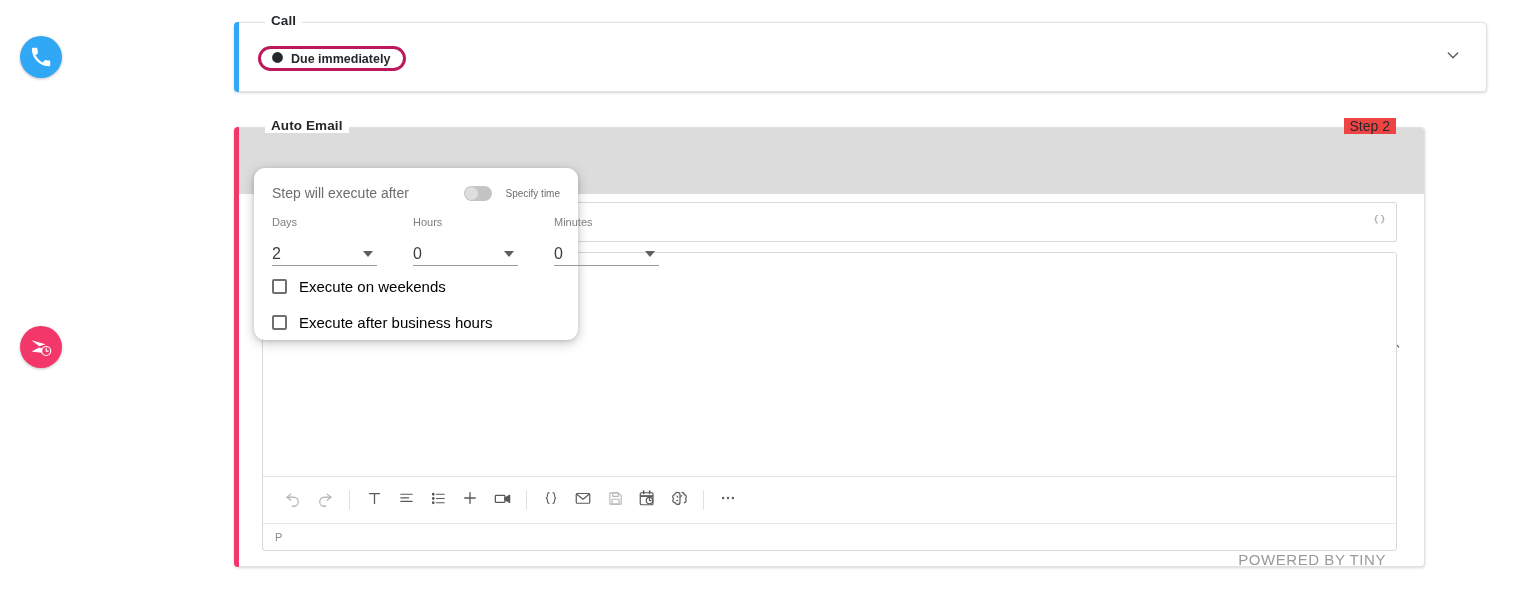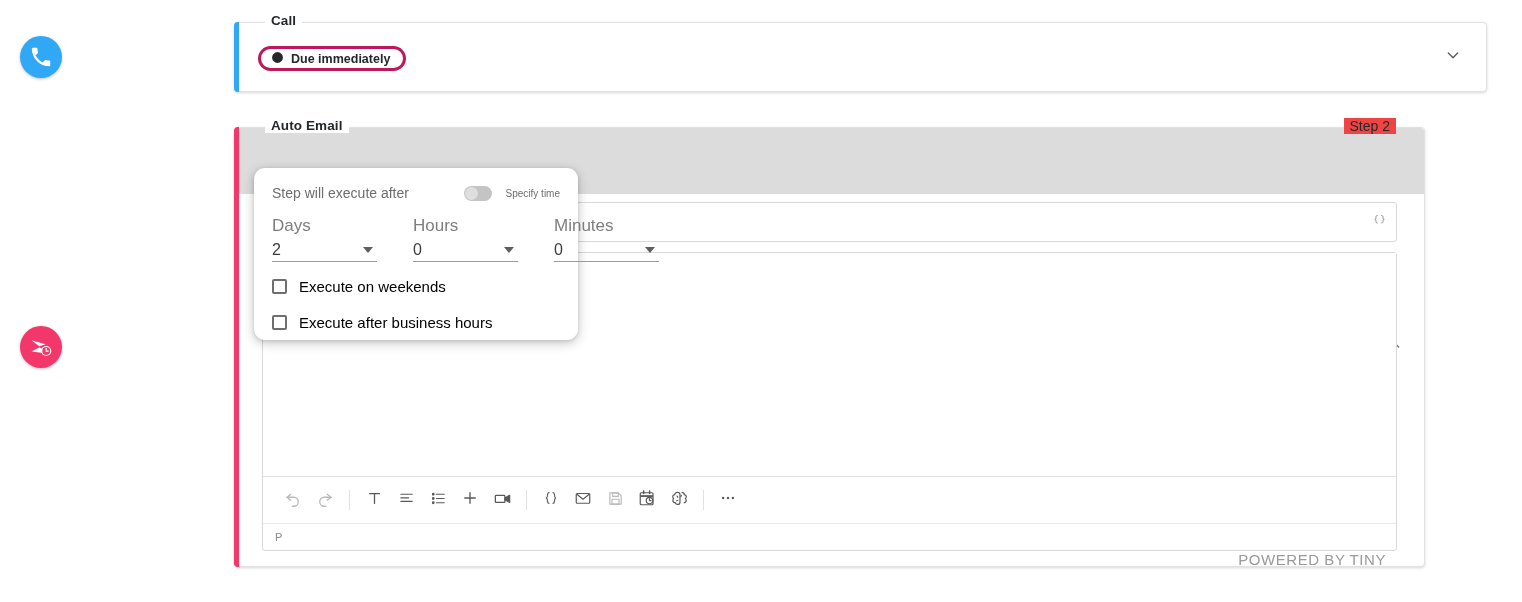--- a/index.html
+++ b/index.html
@@ -141,21 +141,21 @@
     position: relative; cursor: pointer;
   }
   .toggle .knob {
     position: absolute; left: 1px; top: 1px; width: 13px; height: 13px;
     border-radius: 50%; background: #dedede;
   }
   .toggle-label { font-size: 10px; color: #6d6d6d; }
 
   .selects { position: absolute; left: 18px; top: 48px; display: flex; gap: 36px; }
   .sel-field { width: 105px; }
-  .sel-label { font-size: 17px; color: #7e7e7e; margin-bottom: 2px; }
+  .sel-label { font-size: 11px; color: #7e7e7e; margin-bottom: 14px; }
   .sel-ctl {
     position: relative; height: 24px; border-bottom: 1px solid #9a9a9a;
     display: flex; align-items: center; cursor: pointer;
   }
   .sel-val { font-size: 16px; color: #3d3d3d; }
   .sel-arrow {
     position: absolute; right: 4px; top: 50%; transform: translateY(-50%);
     width: 0; height: 0; border-left: 5px solid transparent;
     border-right: 5px solid transparent; border-top: 6px solid #5e5e5e;
   }

